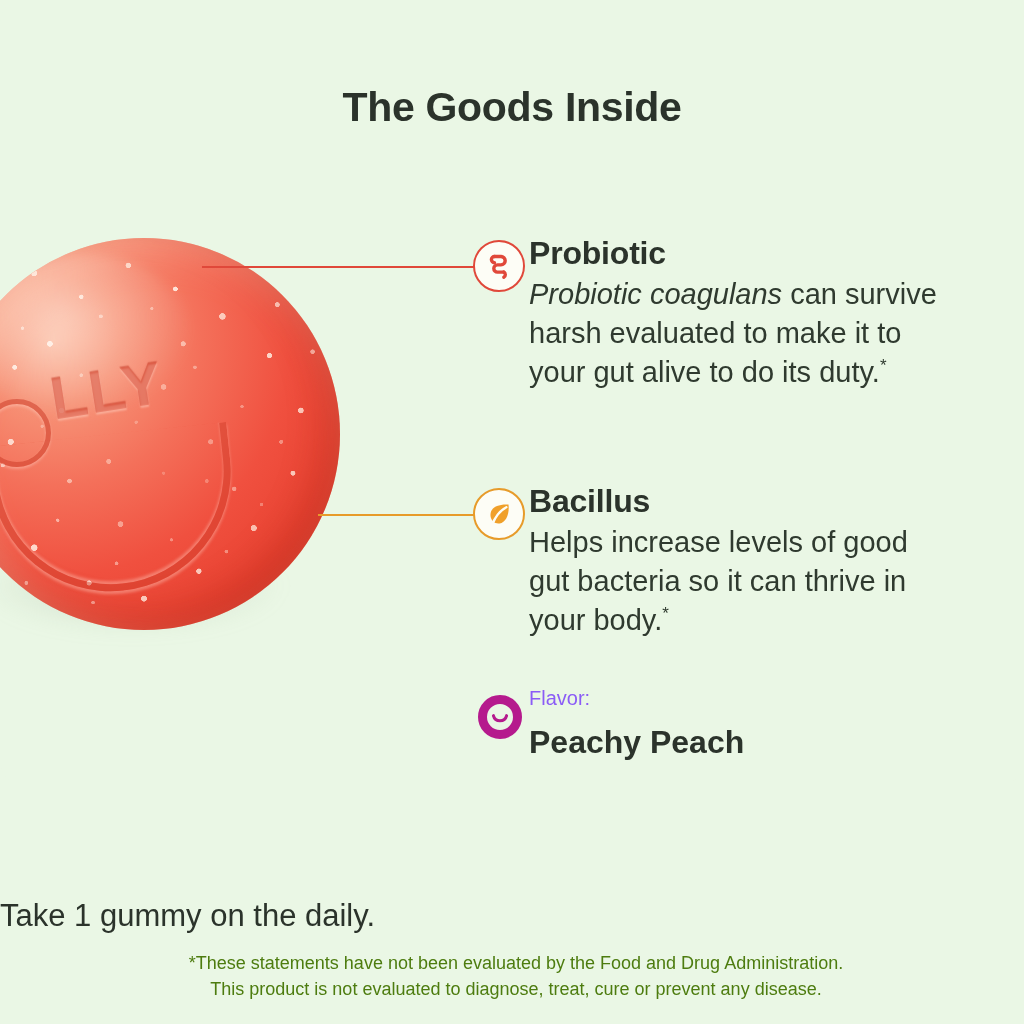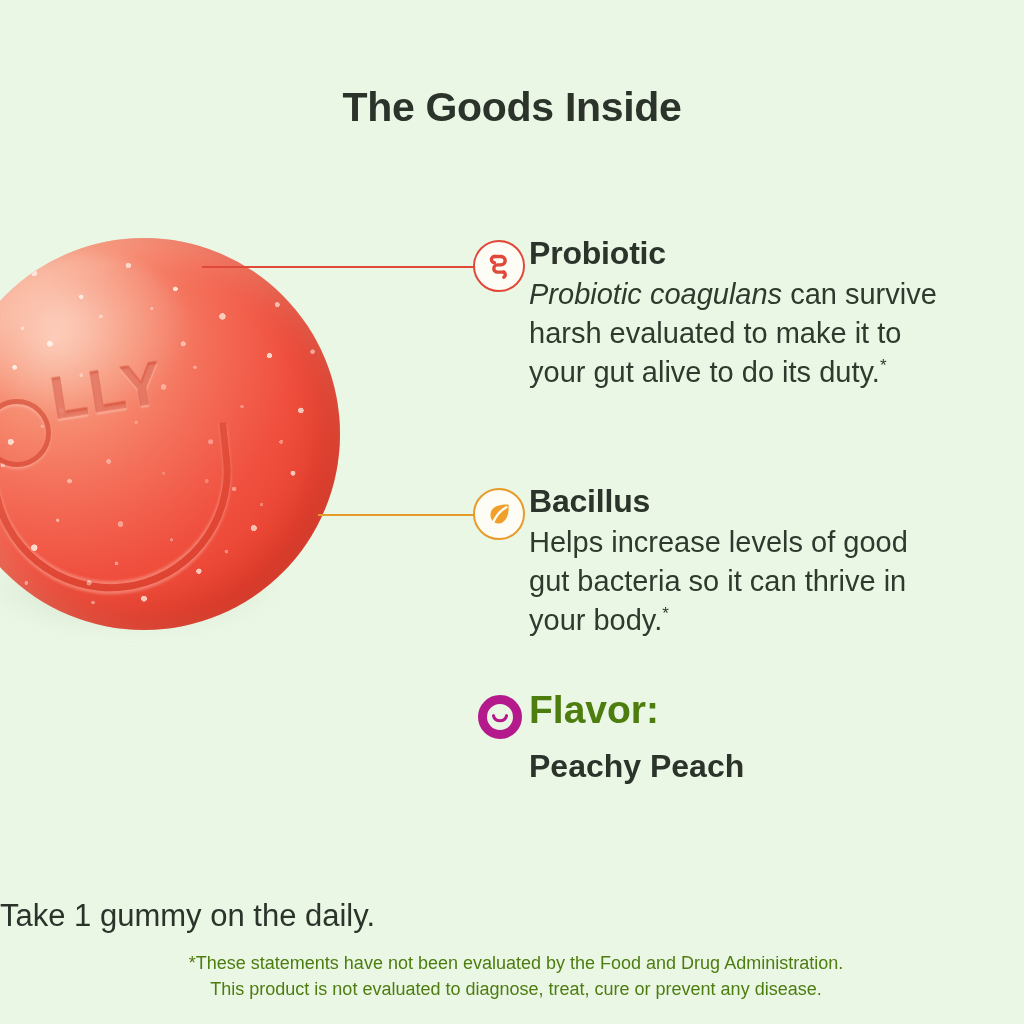--- a/index.html
+++ b/index.html
@@ -268,23 +268,23 @@
   .feature-desc .sci {
     font-style: italic;
   }
   .asterisk {
     font-size: 17px;
     vertical-align: super;
     line-height: 0;
   }
 
   .flavor-label {
-    font-size: 39px;
-    font-weight: 700;
-    color: #4d7c0f;
+    font-size: 20px;
+    font-weight: 400;
+    color: #8b5cf6;
     line-height: 1.25;
     margin: 0;
   }
   .flavor-value {
     font-size: 32px;
     font-weight: 700;
     color: #2b332b;
     line-height: 1.2;
     margin: 12px 0 0 0;
   }

